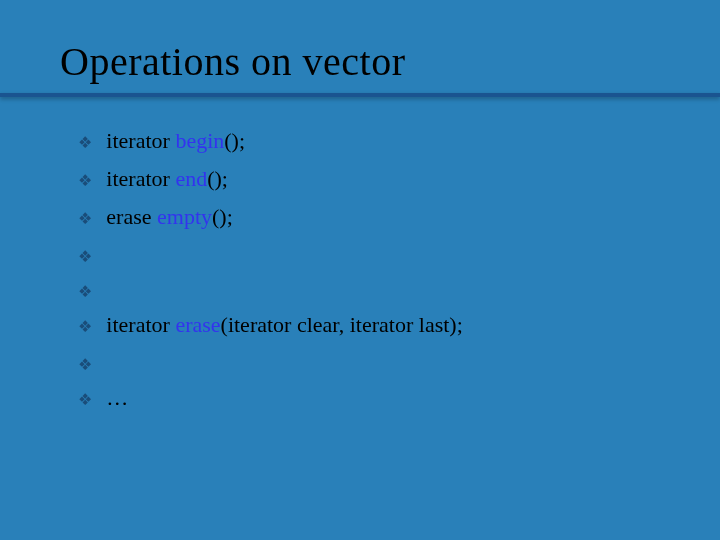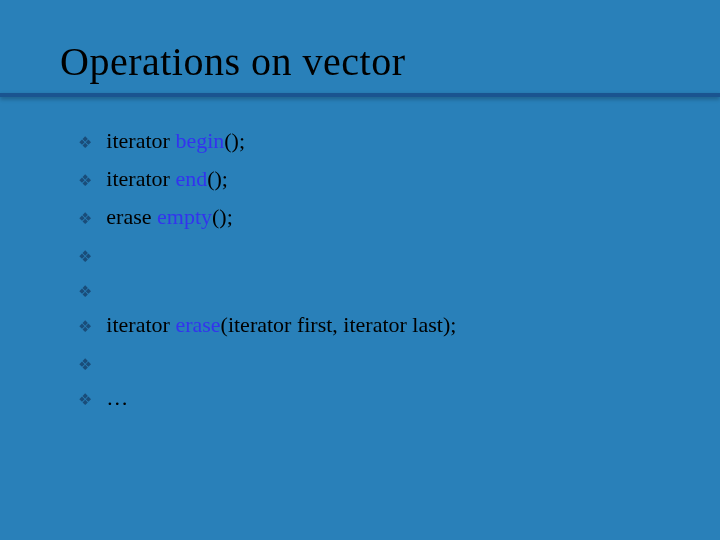--- a/index.html
+++ b/index.html
@@ -82,21 +82,21 @@
     </div>
     <div class="list-item">
       <span class="bullet">❖</span>
     </div>
     <div class="list-item">
       <span class="bullet">❖</span>
     </div>
     <div class="list-item">
       <span class="bullet">❖</span>
       <span class="item-text">
-        <span>iterator </span><span class="kw">erase</span><span>(iterator first, iterator last);</span>
+        <span>iterator </span><span class="kw">erase</span><span>(iterator clear, iterator last);</span>
       </span>
     </div>
     <div class="list-item">
       <span class="bullet">❖</span>
     </div>
     <div class="list-item">
       <span class="bullet">❖</span>
       <span class="item-text">
         <span>…</span><span class="kw"></span><span></span>
       </span>

